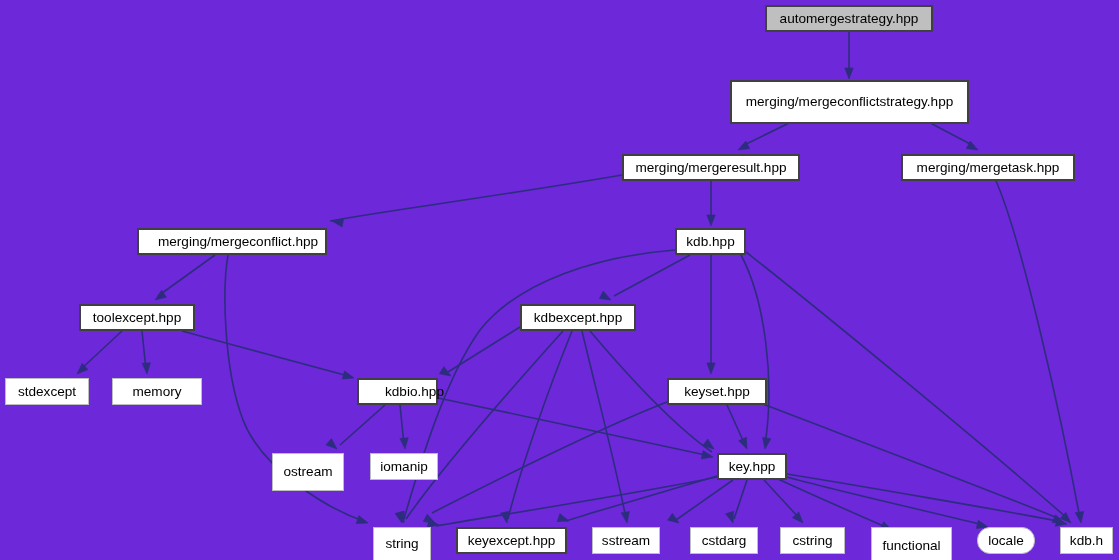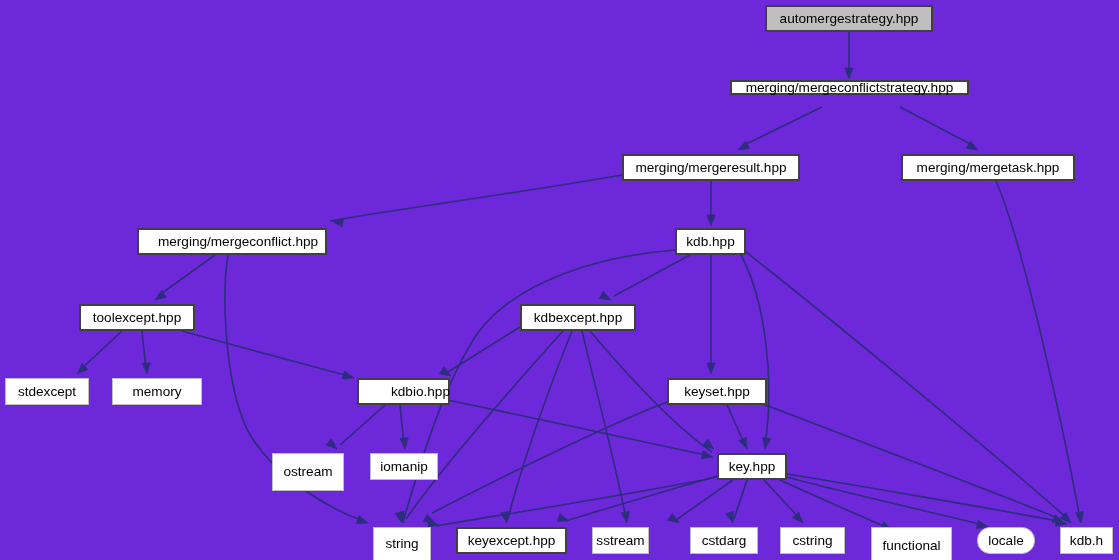--- a/index.html
+++ b/index.html
@@ -131,21 +131,21 @@
         <polygon class="arrow-head" points="0,0 -11,-4.2 -11,4.2" transform="translate(803,523) rotate(48)"></polygon>
         <polygon class="arrow-head" points="0,0 -11,-4.2 -11,4.2" transform="translate(892,530) rotate(24)"></polygon>
         <polygon class="arrow-head" points="0,0 -11,-4.2 -11,4.2" transform="translate(988,527) rotate(14)"></polygon>
         <polygon class="arrow-head" points="0,0 -11,-4.2 -11,4.2" transform="translate(1067,524) rotate(10)"></polygon>
       </g>
   </svg>
   <div id="nodes-layer">
       <div class="node-box root" style="left: 765px; top: 5px; width: 168px; height: 27px;">
         <span>automergestrategy.hpp</span>
       </div>
-      <div class="node-box strong" style="left: 730px; top: 80px; width: 239px; height: 15px;">
+      <div class="node-box strong" style="left: 730px; top: 80px; width: 239px; height: 44px;">
         <span>merging/mergeconflictstrategy.hpp</span>
       </div>
       <div class="node-box strong" style="left: 622px; top: 154px; width: 178px; height: 27px;">
         <span>merging/mergeresult.hpp</span>
       </div>
       <div class="node-box strong" style="left: 901px; top: 154px; width: 174px; height: 27px;">
         <span>merging/mergetask.hpp</span>
       </div>
       <div class="node-box strong" style="left: 137px; top: 228px; width: 190px; height: 27px; padding-left: 12px;">
         <span>merging/mergeconflict.hpp</span>
@@ -158,42 +158,42 @@
       </div>
       <div class="node-box strong" style="left: 520px; top: 304px; width: 116px; height: 27px;">
         <span>kdbexcept.hpp</span>
       </div>
       <div class="node-box weak" style="left: 5px; top: 378px; width: 84px; height: 27px;">
         <span>stdexcept</span>
       </div>
       <div class="node-box weak" style="left: 112px; top: 378px; width: 90px; height: 27px;">
         <span>memory</span>
       </div>
-      <div class="node-box strong" style="left: 357px; top: 378px; width: 93px; height: 27px; padding-left: 34px;">
+      <div class="node-box strong" style="left: 357px; top: 378px; width: 81px; height: 27px; padding-left: 34px;">
         <span>kdbio.hpp</span>
       </div>
       <div class="node-box strong" style="left: 667px; top: 378px; width: 100px; height: 27px;">
         <span>keyset.hpp</span>
       </div>
       <div class="node-box weak" style="left: 272px; top: 453px; width: 72px; height: 38px;">
         <span>ostream</span>
       </div>
       <div class="node-box weak" style="left: 370px; top: 453px; width: 68px; height: 27px;">
         <span>iomanip</span>
       </div>
       <div class="node-box strong" style="left: 717px; top: 453px; width: 70px; height: 27px;">
         <span>key.hpp</span>
       </div>
       <div class="node-box weak" style="left: 373px; top: 527px; width: 58px; height: 34px;">
         <span>string</span>
       </div>
       <div class="node-box strong" style="left: 456px; top: 527px; width: 111px; height: 27px;">
         <span>keyexcept.hpp</span>
       </div>
-      <div class="node-box weak" style="left: 592px; top: 527px; width: 57px; height: 27px;">
+      <div class="node-box weak" style="left: 592px; top: 527px; width: 68px; height: 27px;">
         <span>sstream</span>
       </div>
       <div class="node-box weak" style="left: 690px; top: 527px; width: 68px; height: 27px;">
         <span>cstdarg</span>
       </div>
       <div class="node-box weak" style="left: 780px; top: 527px; width: 65px; height: 27px;">
         <span>cstring</span>
       </div>
       <div class="node-box weak" style="left: 871px; top: 527px; width: 81px; height: 37px;">
         <span>functional</span>

